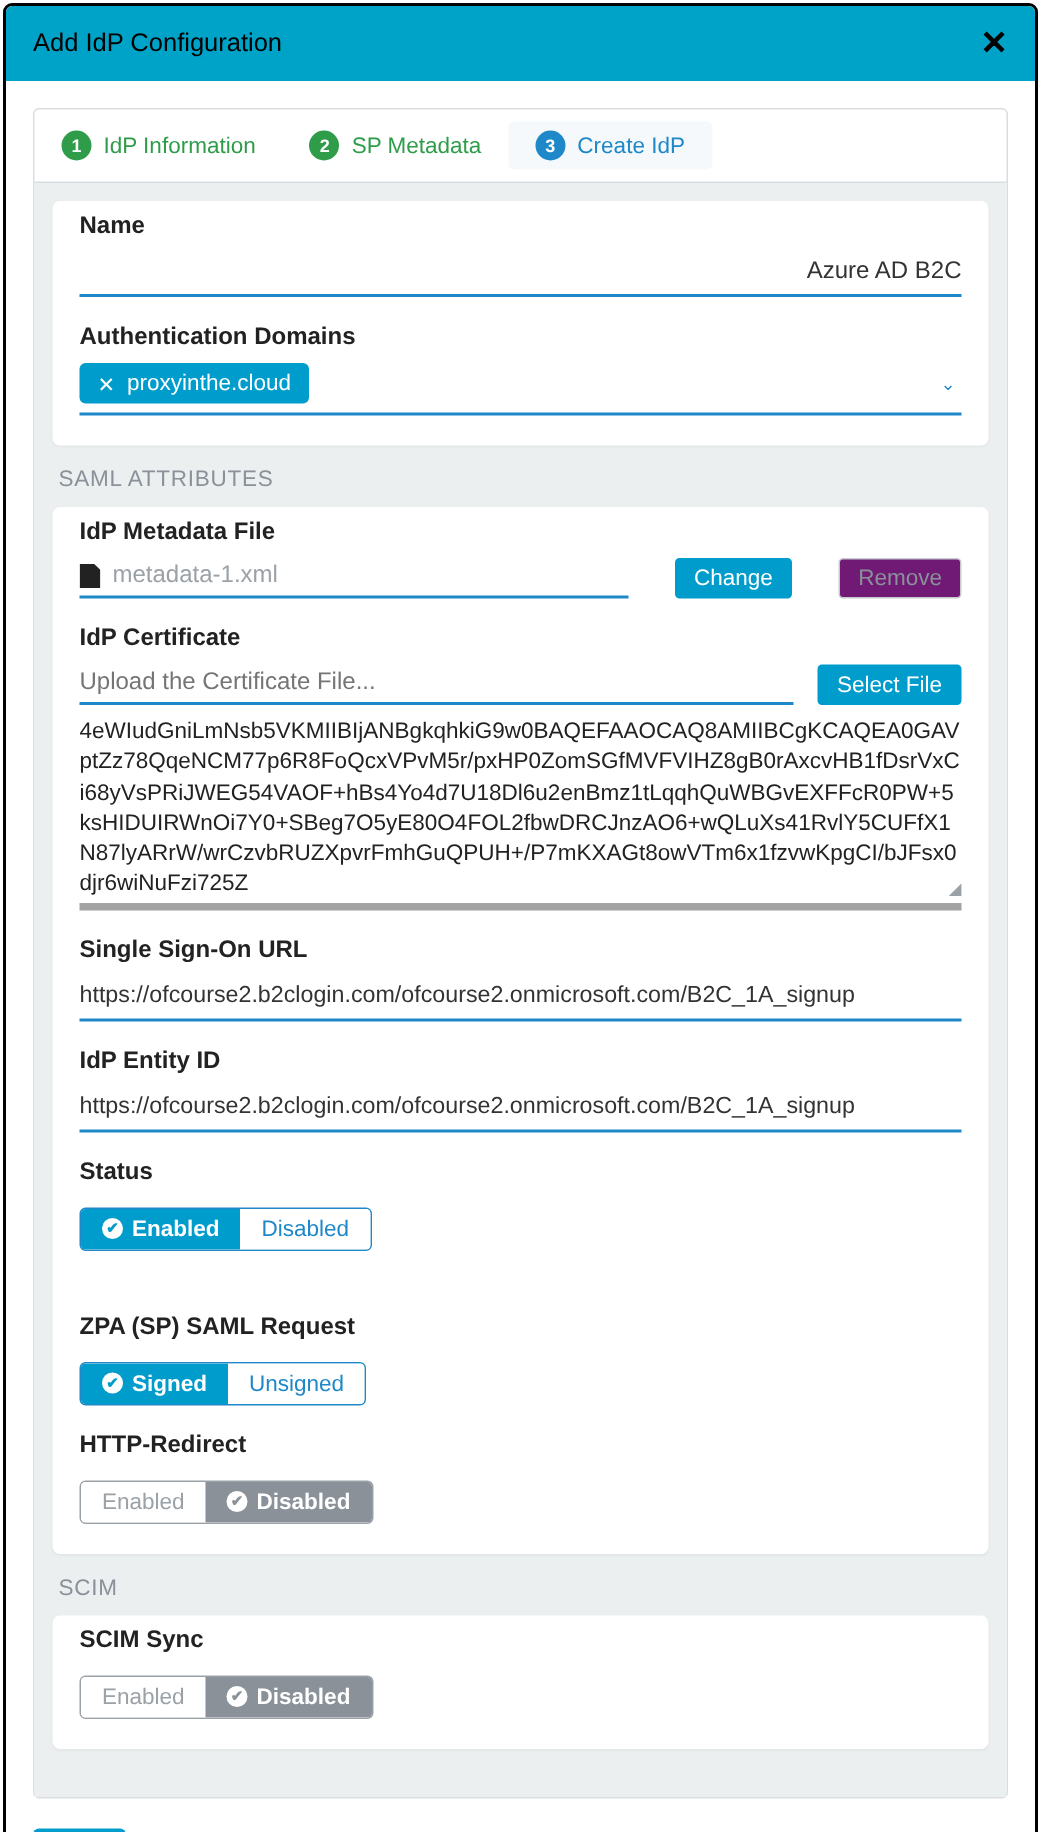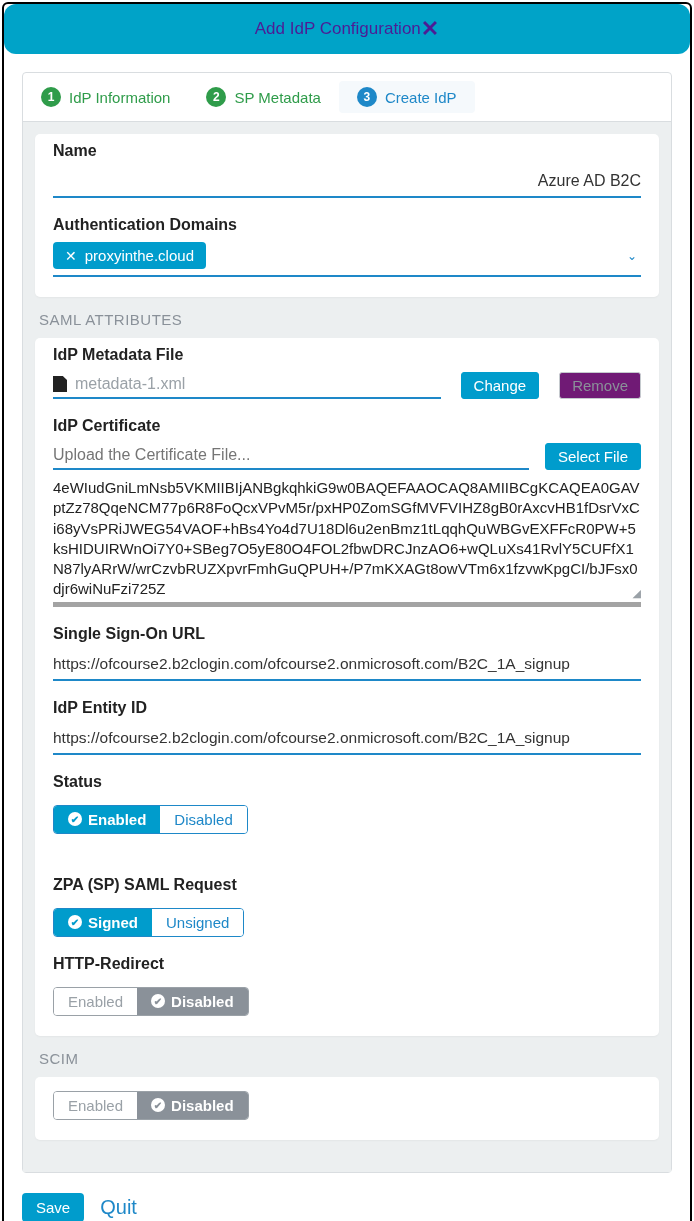--- a/index.html
+++ b/index.html
@@ -11,28 +11,27 @@
 .dialog {
   width: 690px;
   margin: 2px;
   border: 2px solid #000;
   border-radius: 6px;
   overflow: hidden;
   background: #fff;
 }
 .dialog-header {
   background: #00a3c8;
-  color: #4c1d95;
+  color: #000000;
   padding: 14px 18px;
   display: flex;
-  justify-content: center;
+  justify-content: space-between;
   align-items: center;
   font-size: 17px;
   font-weight: 500;
-  border-radius: 12px;
 }
 .close-icon {
   font-size: 22px;
   font-weight: bold;
   cursor: pointer;
   line-height: 1;
 }
 .dialog-body { padding: 18px 18px 10px 18px; }
 .wizard {
   border: 1px solid #d9dde0;
@@ -124,21 +123,21 @@
 .section-heading {
   font-size: 15px;
   font-weight: 400;
   color: #8a9199;
   letter-spacing: 0.5px;
   margin: 4px 0 10px 4px;
 }
 .file-row {
   display: flex;
   align-items: flex-end;
-  gap: 20px;
+  gap: 31px;
 }
 .file-line {
   flex: 1;
   display: flex;
   align-items: center;
   gap: 8px;
   border-bottom: 2px solid #1e88c8;
   padding-bottom: 4px;
   color: #9aa1a7;
   font-size: 16px;
@@ -384,20 +383,21 @@
             <button class="toggle-btn active">
               <span class="check">✔</span>
               <span>Disabled</span>
             </button>
           </div>
         </div>
 
         <div class="section-heading">SCIM</div>
 
         <div class="card">
+          <div class="field-label">SCIM Sync</div>
           <div class="toggle-group gray">
             <button class="toggle-btn">Enabled</button>
             <button class="toggle-btn active">
               <span class="check">✔</span>
               <span>Disabled</span>
             </button>
           </div>
         </div>
 
       </div>

